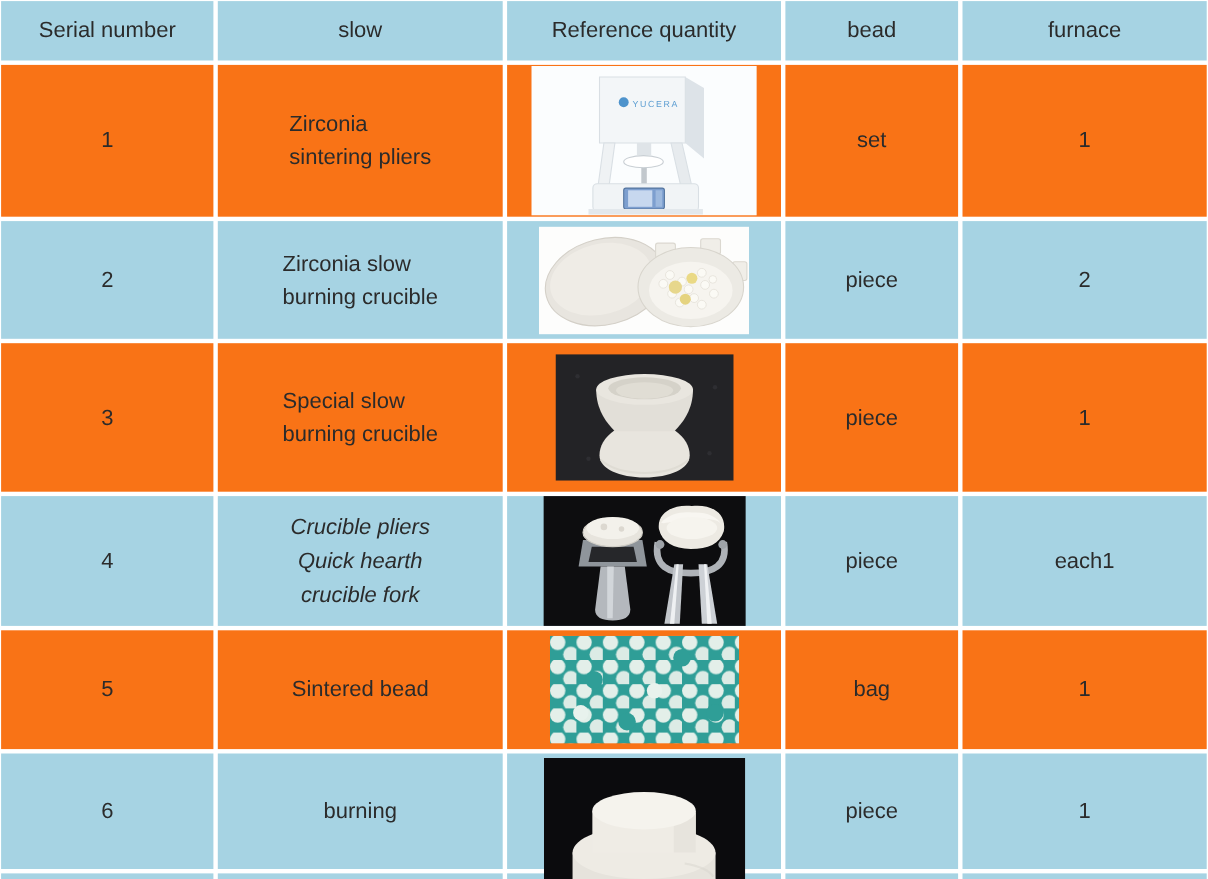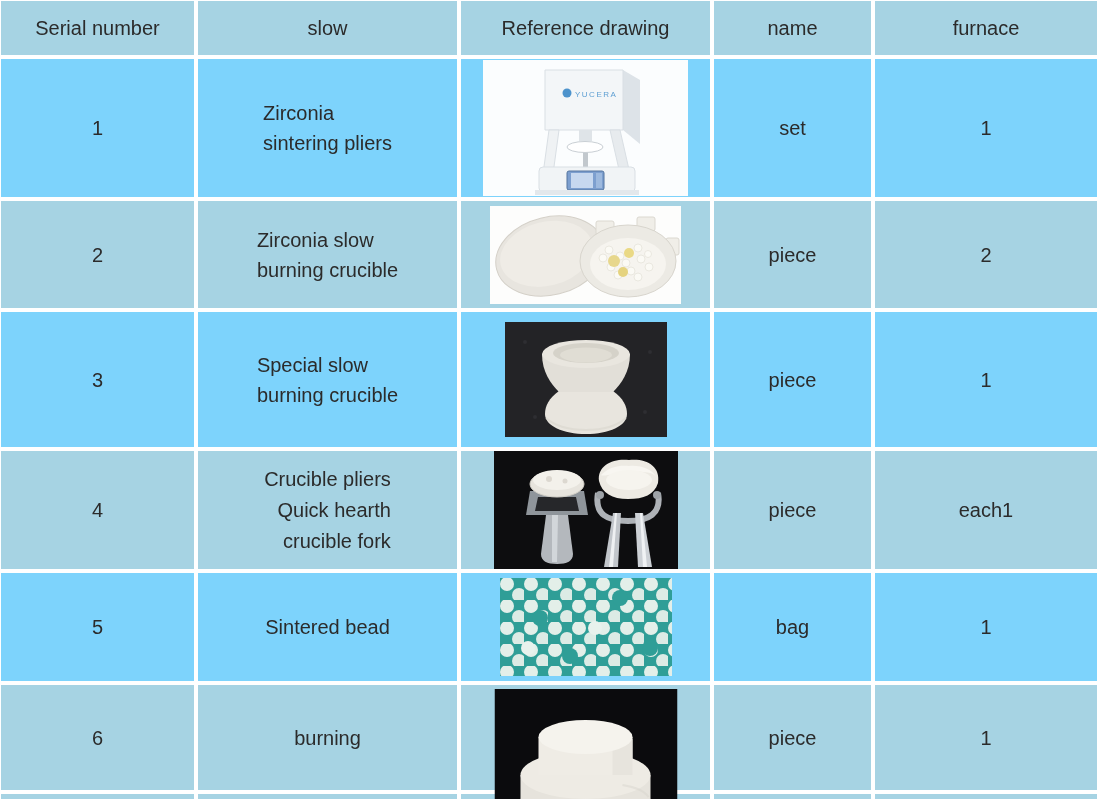--- a/index.html
+++ b/index.html
@@ -20,53 +20,53 @@
   }
   td {
     padding: 0;
     text-align: center;
     vertical-align: middle;
     color: #2b2b2b;
     font-size: 20px;
     line-height: 1.5;
   }
   .blue { background: #a6d3e3; }
-  .white { background: #7dd3fc; }
+  .white { background: #f97316; }
   tr.hdr td { height: 54px; }
   tr.r1 td { height: 138px; }
   tr.r2 td { height: 107px; }
   tr.r3 td { height: 135px; }
   tr.r4 td { height: 118px; }
   tr.r5 td { height: 108px; }
   tr.r6 td { height: 105px; }
   tr.r7 td { height: 40px; }
   .nameblock { display: inline-block; text-align: left; }
-  .nameblock.centered { text-align: right; line-height: 1.55; }
+  .nameblock.centered { text-align: center; line-height: 1.55; font-style: italic; }
   .photo { display: block; margin: 0 auto; }
   .photo-hang { position: relative; height: 101px; }
   .photo-hang svg { position: absolute; left: 50%; top: 2px; transform: translateX(-50%); }
 </style>
 </head>
 <body>
 
 <table class="packing">
   <colgroup>
     <col style="width:193px">
       <col style="width:259px">
       <col style="width:249px">
       <col style="width:157px">
       <col style="width:222px">
   </colgroup>
 
   <tbody>
       <tr class="hdr">
     <td class="blue">Serial number</td>
     <td class="blue">slow</td>
-    <td class="blue">Reference drawing</td>
-    <td class="blue">name</td>
+    <td class="blue">Reference quantity</td>
+    <td class="blue">bead</td>
     <td class="blue">furnace</td>
   </tr>
 
   <tr class="r1">
     <td class="white">1</td>
     <td class="white">
       <span class="nameblock">
         <div>Zirconia</div>
         <div>sintering pliers</div>
       </span>

